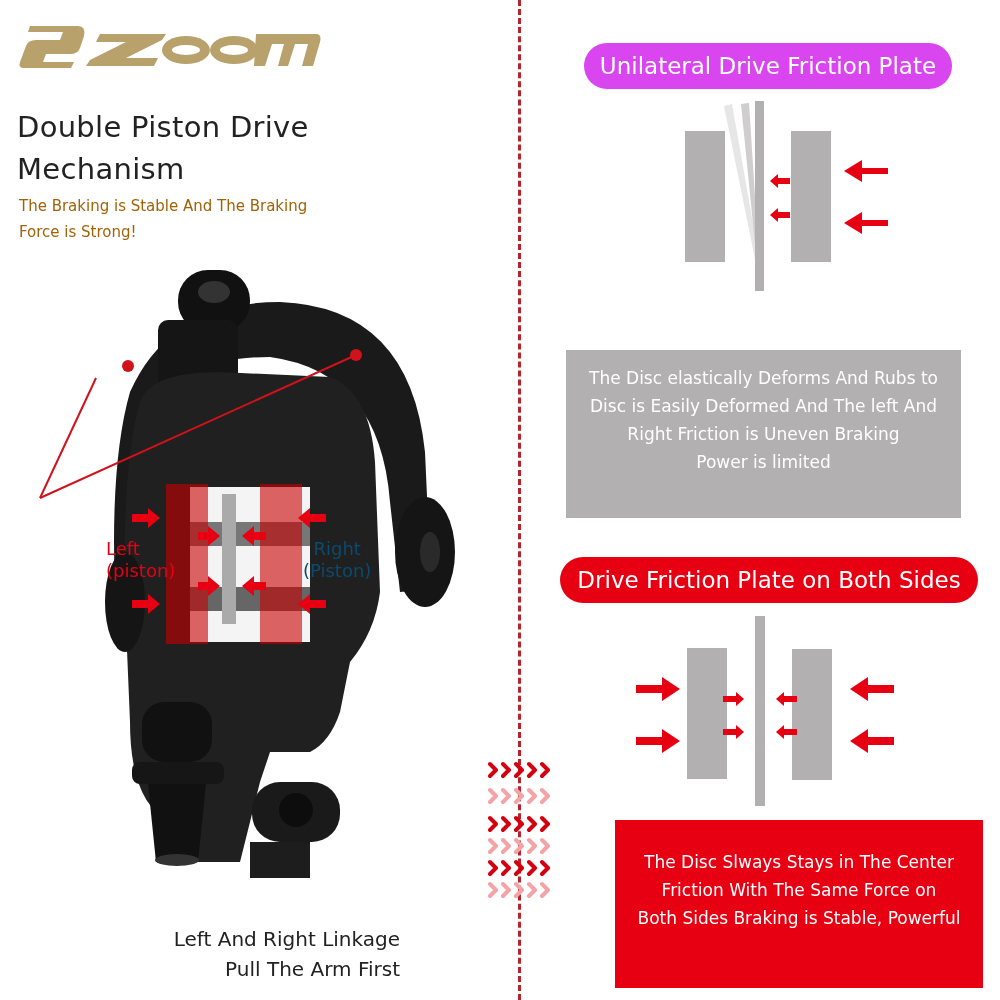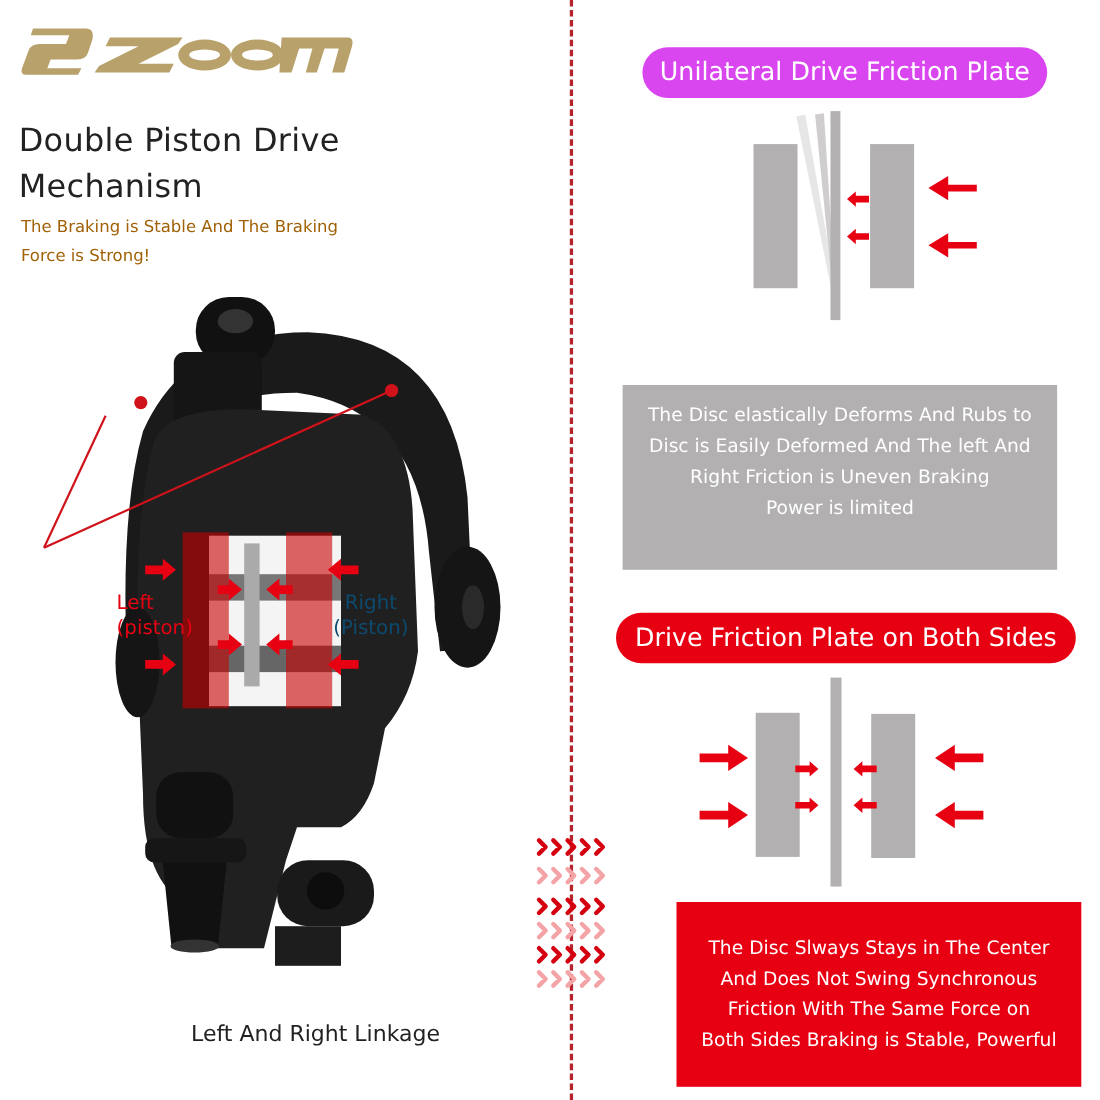--- a/index.html
+++ b/index.html
@@ -99,20 +99,21 @@
   <div>Left</div>
   <div>(piston)</div>
 </div>
 <div class="abs lbl-right">
   <div>Right</div>
   <div>(Piston)</div>
 </div>
 
 <div class="abs caption">
   <div>Left And Right Linkage</div>
+  <div>Pull The Arm First</div>
 </div>
 
 <div class="abs divider"></div>
 
 <svg class="abs chev" viewBox="0 0 66 145">
   <g fill="none" stroke-width="4" stroke-linecap="round" stroke-linejoin="round">
     <g stroke="#d40010">
       <path d="M4 4 L10 10 L4 16 M17 4 L23 10 L17 16 M30 4 L36 10 L30 16 M43 4 L49 10 L43 16 M56 4 L62 10 L56 16"></path>
       <path d="M4 58 L10 64 L4 70 M17 58 L23 64 L17 70 M30 58 L36 64 L30 70 M43 58 L49 64 L43 70 M56 58 L62 64 L56 70"></path>
       <path d="M4 102 L10 108 L4 114 M17 102 L23 108 L17 114 M30 102 L36 108 L30 114 M43 102 L49 108 L43 114 M56 102 L62 108 L56 114"></path>
@@ -161,16 +162,15 @@
     <path d="M264 125 H238 V117 L220 129 L238 141 V133 H264 Z"></path>
     <path d="M93 84 H106 V80 L114 87 L106 94 V90 H93 Z"></path>
     <path d="M93 117 H106 V113 L114 120 L106 127 V123 H93 Z"></path>
     <path d="M167 84 H154 V80 L146 87 L154 94 V90 H167 Z"></path>
     <path d="M167 117 H154 V113 L146 120 L154 127 V123 H167 Z"></path>
   </g>
 </svg>
 
 <div class="abs box box-red">
   <div>The Disc Slways Stays in The Center</div>
-  <div>And Does Not Swing Synchronous</div>
   <div>Friction With The Same Force on</div>
   <div>Both Sides Braking is Stable, Powerful</div>
 </div>
 
 </body></html>

